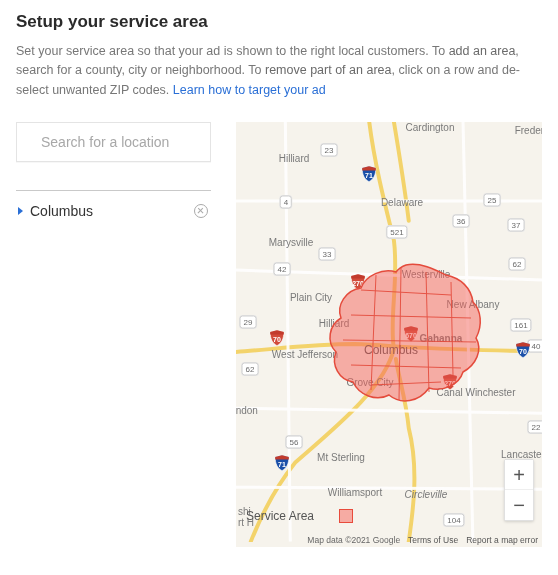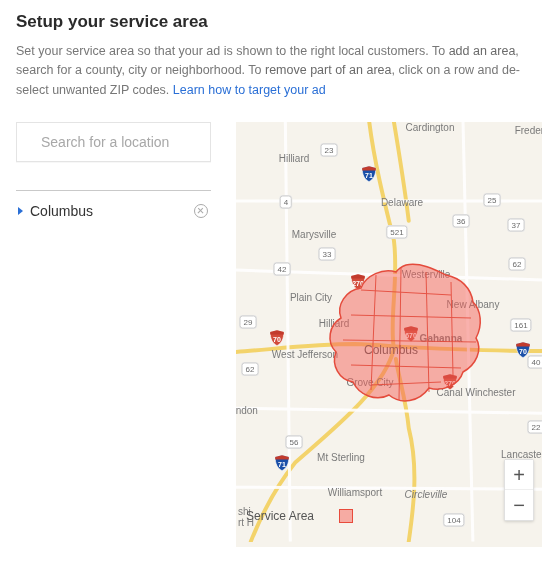--- a/index.html
+++ b/index.html
@@ -214,21 +214,21 @@
         <path d="M40 30 L130 35 M30 55 L150 58 M22 80 L155 82 M30 105 L140 108 M50 125 L120 122"></path>
         <path d="M55 15 L50 130 M80 8 L78 140 M105 12 L108 132 M130 22 L132 115"></path>
       </g>
     </svg>
 
     <div class="city main" style="left:155px; top:228px;">Columbus</div>
     <div id="city-layer">
         <div class="city" style="left: 58px; top: 36px; white-space: pre;">Hilliard</div>
         <div class="city" style="left: 170px; top: 5px; white-space: pre; padding-left: 48px;">Cardington</div>
         <div class="city" style="left: 158px; top: 80px; white-space: pre; margin-left: 8px;">Delaware</div>
-        <div class="city" style="left: 55px; top: 112px; white-space: pre; margin-left: 23px;">Marysville</div>
+        <div class="city" style="left: 55px; top: 120px; white-space: pre;">Marysville</div>
         <div class="city" style="left: 190px; top: 152px; white-space: pre;">Westerville</div>
         <div class="city" style="left: 75px; top: 175px; white-space: pre;">Plain City</div>
         <div class="city" style="left: 237px; top: 182px; white-space: pre;">New Albany</div>
         <div class="city" style="left: 98px; top: 201px; white-space: pre;">Hilliard</div>
         <div class="city" style="left: 205px; top: 216px; white-space: pre; font-weight: bold;">Gahanna</div>
         <div class="city" style="left: 69px; top: 232px; white-space: pre;">West Jefferson</div>
         <div class="city" style="left: 134px; top: 260px; white-space: pre;">Grove City</div>
         <div class="city" style="left: 240px; top: 270px; white-space: pre;">Canal Winchester</div>
         <div class="city" style="left: 105px; top: 335px; white-space: pre;">Mt Sterling</div>
         <div class="city" style="left: 190px; top: 372px; white-space: pre; font-style: italic;">Circleville</div>
@@ -244,21 +244,21 @@
         <div class="shield" style="left: 50px; top: 80px;">4</div>
         <div class="shield" style="left: 256px; top: 78px;">25</div>
         <div class="shield" style="left: 225px; top: 99px;">36</div>
         <div class="shield" style="left: 280px; top: 103px;">37</div>
         <div class="shield" style="left: 161px; top: 110px;">521</div>
         <div class="shield" style="left: 91px; top: 132px;">33</div>
         <div class="shield" style="left: 46px; top: 147px;">42</div>
         <div class="shield" style="left: 281px; top: 142px;">62</div>
         <div class="shield" style="left: 285px; top: 203px;">161</div>
         <div class="shield" style="left: 12px; top: 200px;">29</div>
-        <div class="shield" style="left: 292px; top: 240px; margin-left: 8px;">40</div>
+        <div class="shield" style="left: 292px; top: 224px; margin-left: 8px;">40</div>
         <div class="shield" style="left: 14px; top: 247px;">62</div>
         <div class="shield" style="left: 300px; top: 305px;">22</div>
         <div class="shield" style="left: 58px; top: 320px;">56</div>
         <div class="shield" style="left: 218px; top: 398px;">104</div>
       </div>
     <div id="ishield-layer">
         <div class="ishield" style="left: 133px; top: 52px;">
           <svg viewBox="0 0 20 20">
             <path d="M2 3 L10 1 L18 3 C18 10 16 16 10 19 C4 16 2 10 2 3 Z" fill="#1a4fa8" stroke="#fff" stroke-width="0.7"></path>
             <path d="M2 3 L10 1 L18 3 L18 6 L2 6 Z" fill="#c23b2d"></path>
@@ -312,14 +312,19 @@
     <div class="legend">
       <span>Service Area</span>
       <span class="sw"></span>
     </div>
 
     <div class="zoom">
       <button>+</button>
       <button>−</button>
     </div>
 
+    <div class="attrib">
+      <span>Map data ©2021 Google</span>
+      <span>Terms of Use</span>
+      <span>Report a map error</span>
+    </div>
   </div>
 </div>
 
 </body></html>

